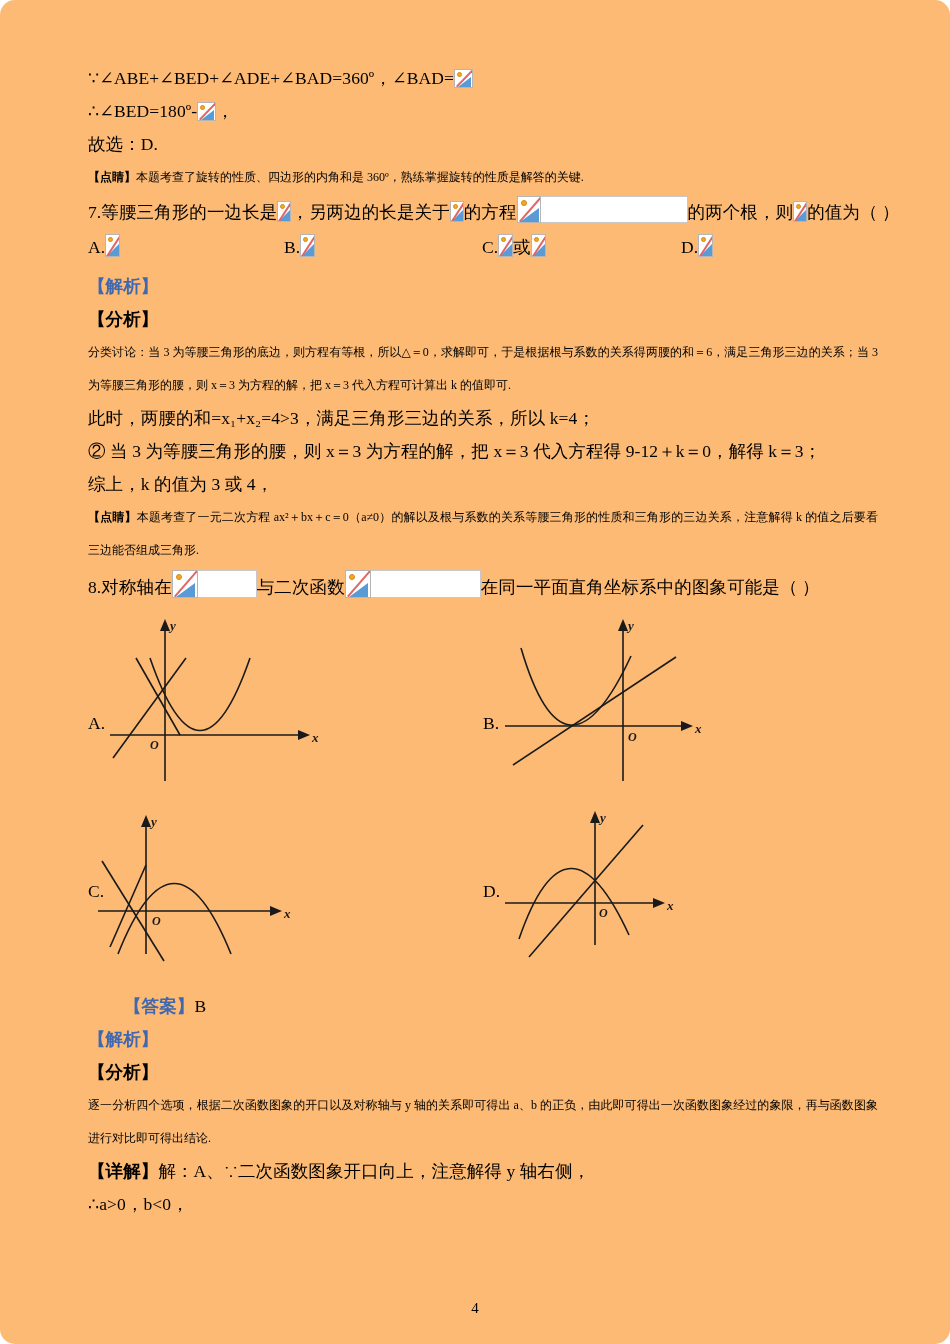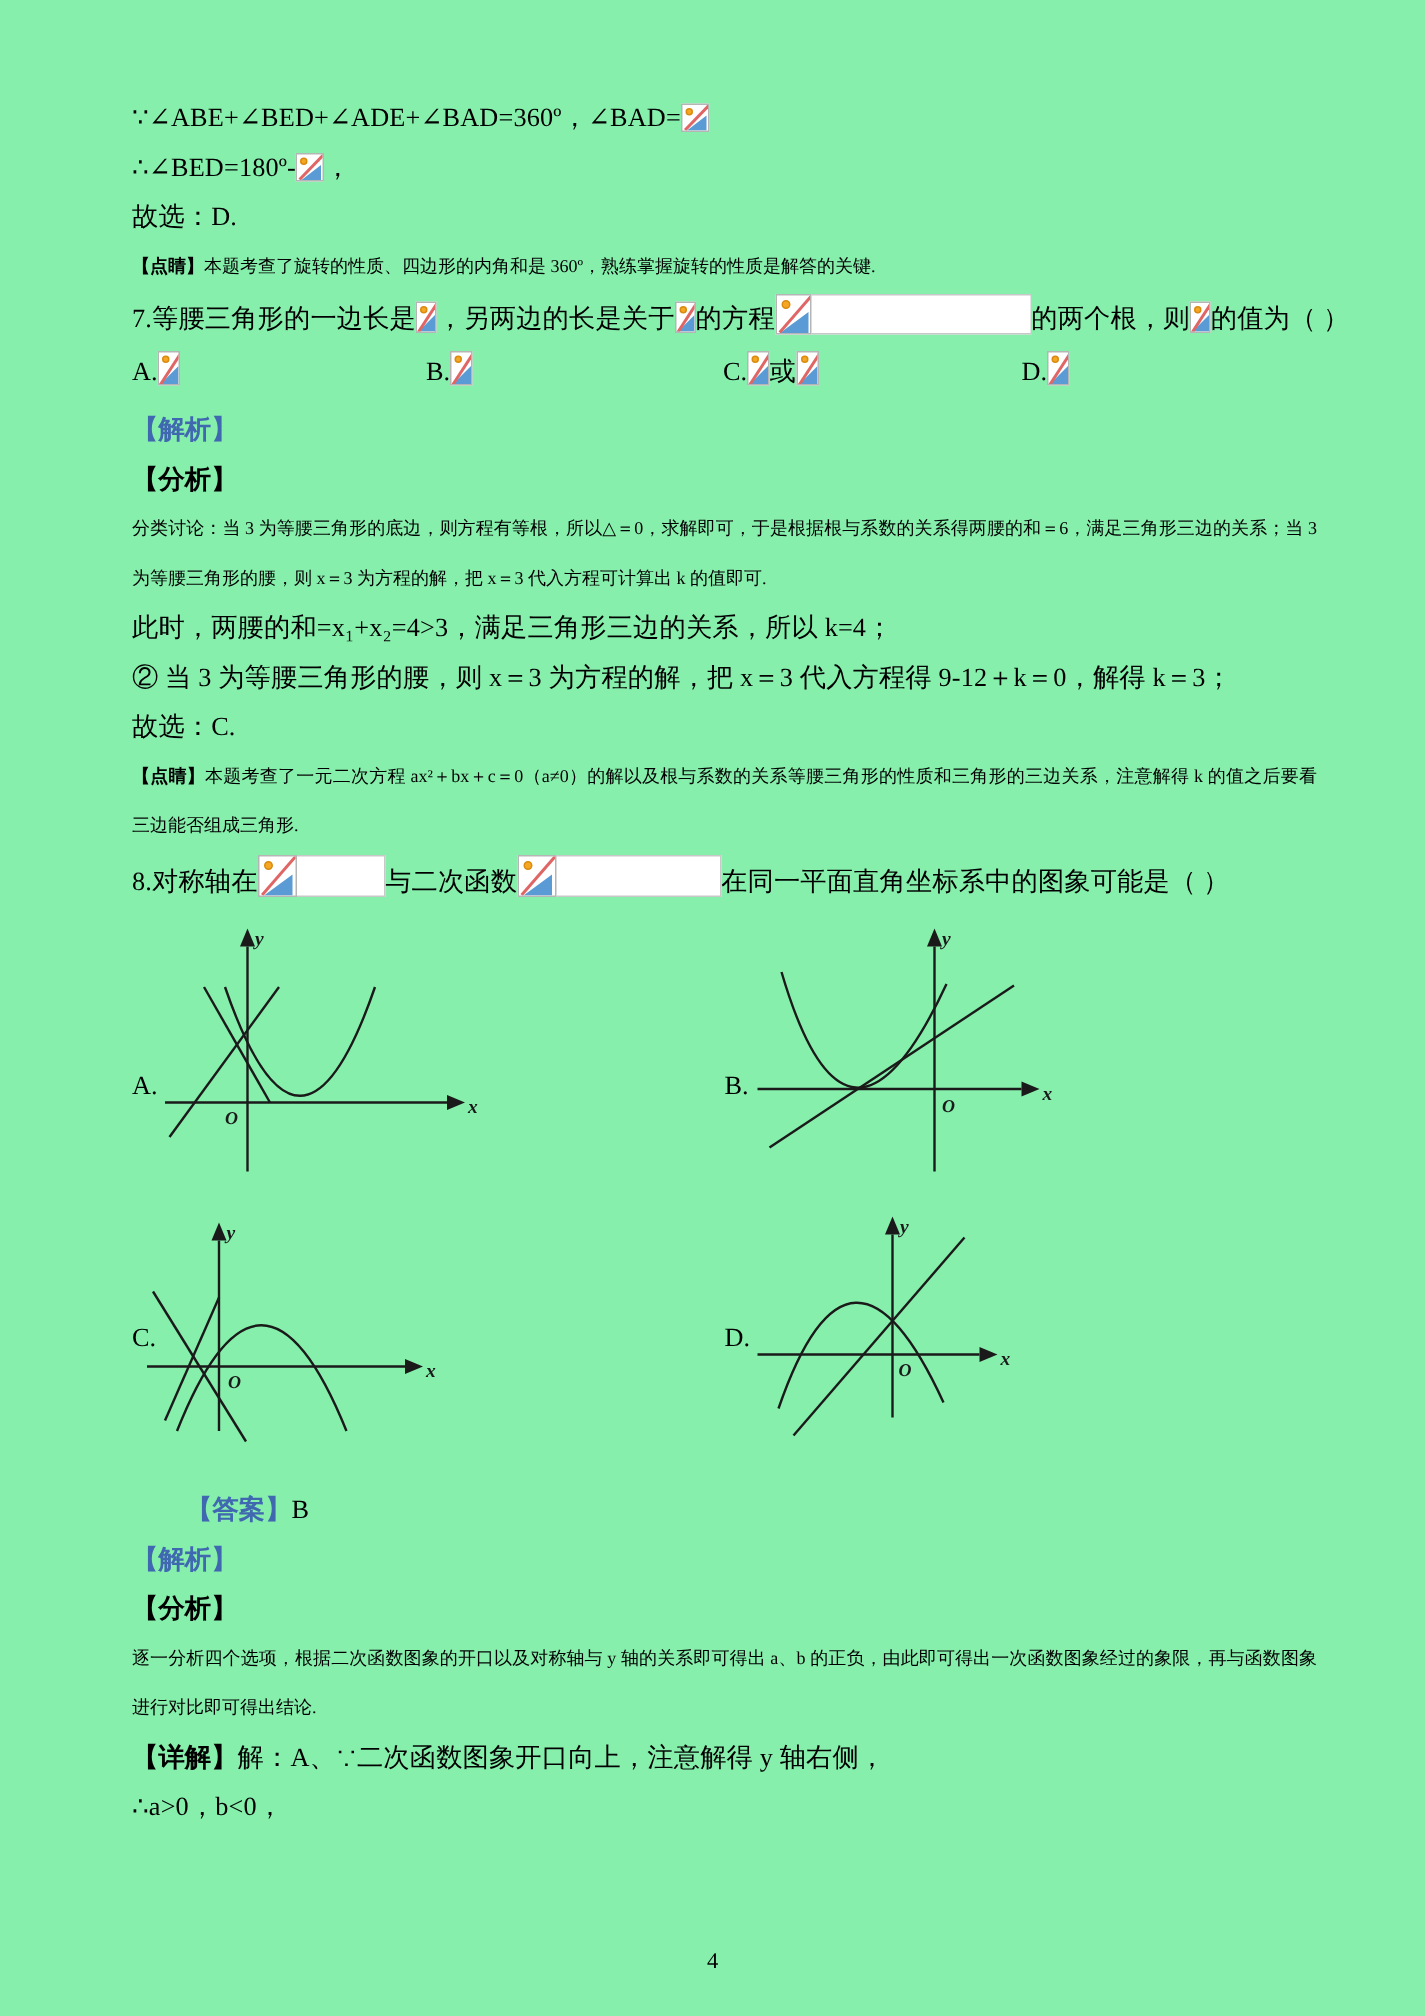--- a/index.html
+++ b/index.html
@@ -13,21 +13,22 @@
     position: relative;
     font-family: "Liberation Serif", "DejaVu Serif", serif;
     color: #000000;
     overflow: hidden;
   }
   .page {
     position: absolute;
     left: 0; top: 0;
     width: 950px;
     height: 1344px;
-    background: #86efac;
+    background: #fdba74;
+    border-radius: 15px;
   }
   .content {
     position: absolute;
     left: 88px;
     top: 62px;
     width: 790px;
   }
   .line {
     font-size: 17.5px;
     line-height: 33px;
@@ -198,21 +199,21 @@
         </span>
       </div>
     </div>
 
     <div class="line blue bold">【解析】</div>
     <div class="line bold">【分析】</div>
     <div class="para">分类讨论：当 3 为等腰三角形的底边，则方程有等根，所以△＝0，求解即可，于是根据根与系数的关系得两腰的和＝6，满足三角形三边的关系；当 3 为等腰三角形的腰，则 x＝3 为方程的解，把 x＝3 代入方程可计算出 k 的值即可.</div>
 
     <div class="line">此时，两腰的和=x₁+x₂=4&gt;3，满足三角形三边的关系，所以 k=4；</div>
     <div class="line">② 当 3 为等腰三角形的腰，则 x＝3 为方程的解，把 x＝3 代入方程得 9-12＋k＝0，解得 k＝3；</div>
-    <div class="line">故选：C.</div>
+    <div class="line">综上，k 的值为 3 或 4，</div>
 
     <div class="para">
       <span class="bold">【点睛】</span><span>本题考查了一元二次方程 ax²＋bx＋c＝0（a≠0）的解以及根与系数的关系等腰三角形的性质和三角形的三边关系，注意解得 k 的值之后要看三边能否组成三角形.</span>
     </div>
 
     <div class="line" style="line-height:40px;">
       <span>8.</span><span>对称轴在</span><span class="bbox" style="width:85px;height:28px;">
         <span class="bimg" style="width:26px;height:28px;">
           <span class="sun" style="left:3px;top:3px;width:6px;height:6px;"></span>
           <span class="mtn" style="left:3px;bottom:0;border-width:0 0 14px 19px;"></span>

